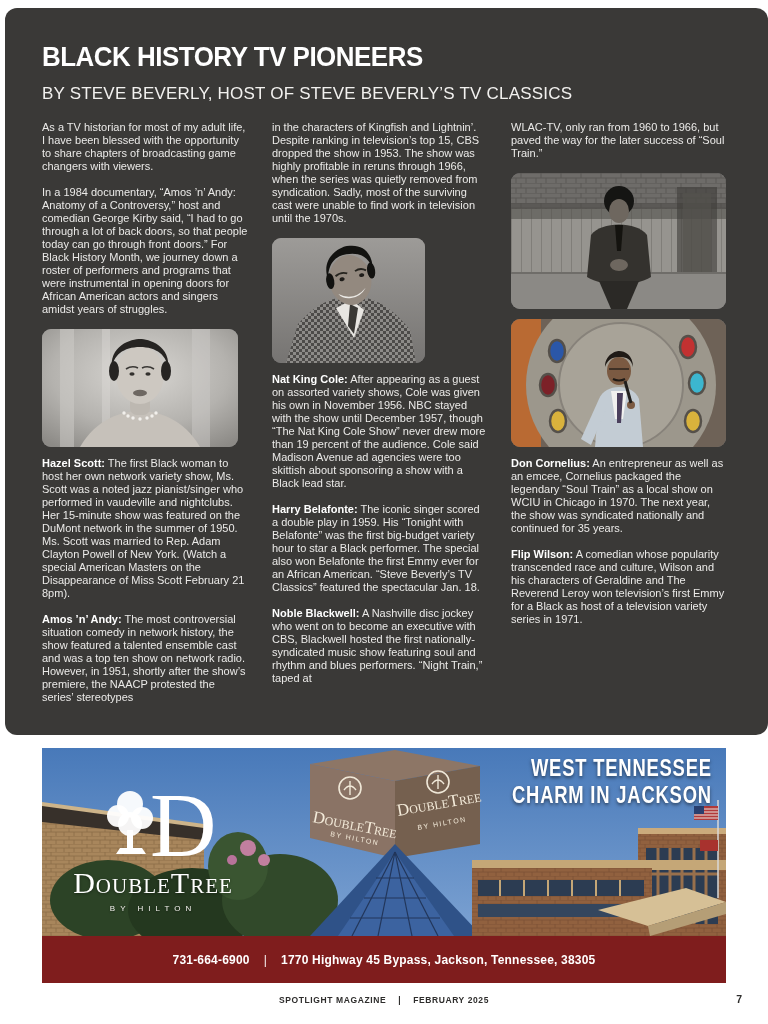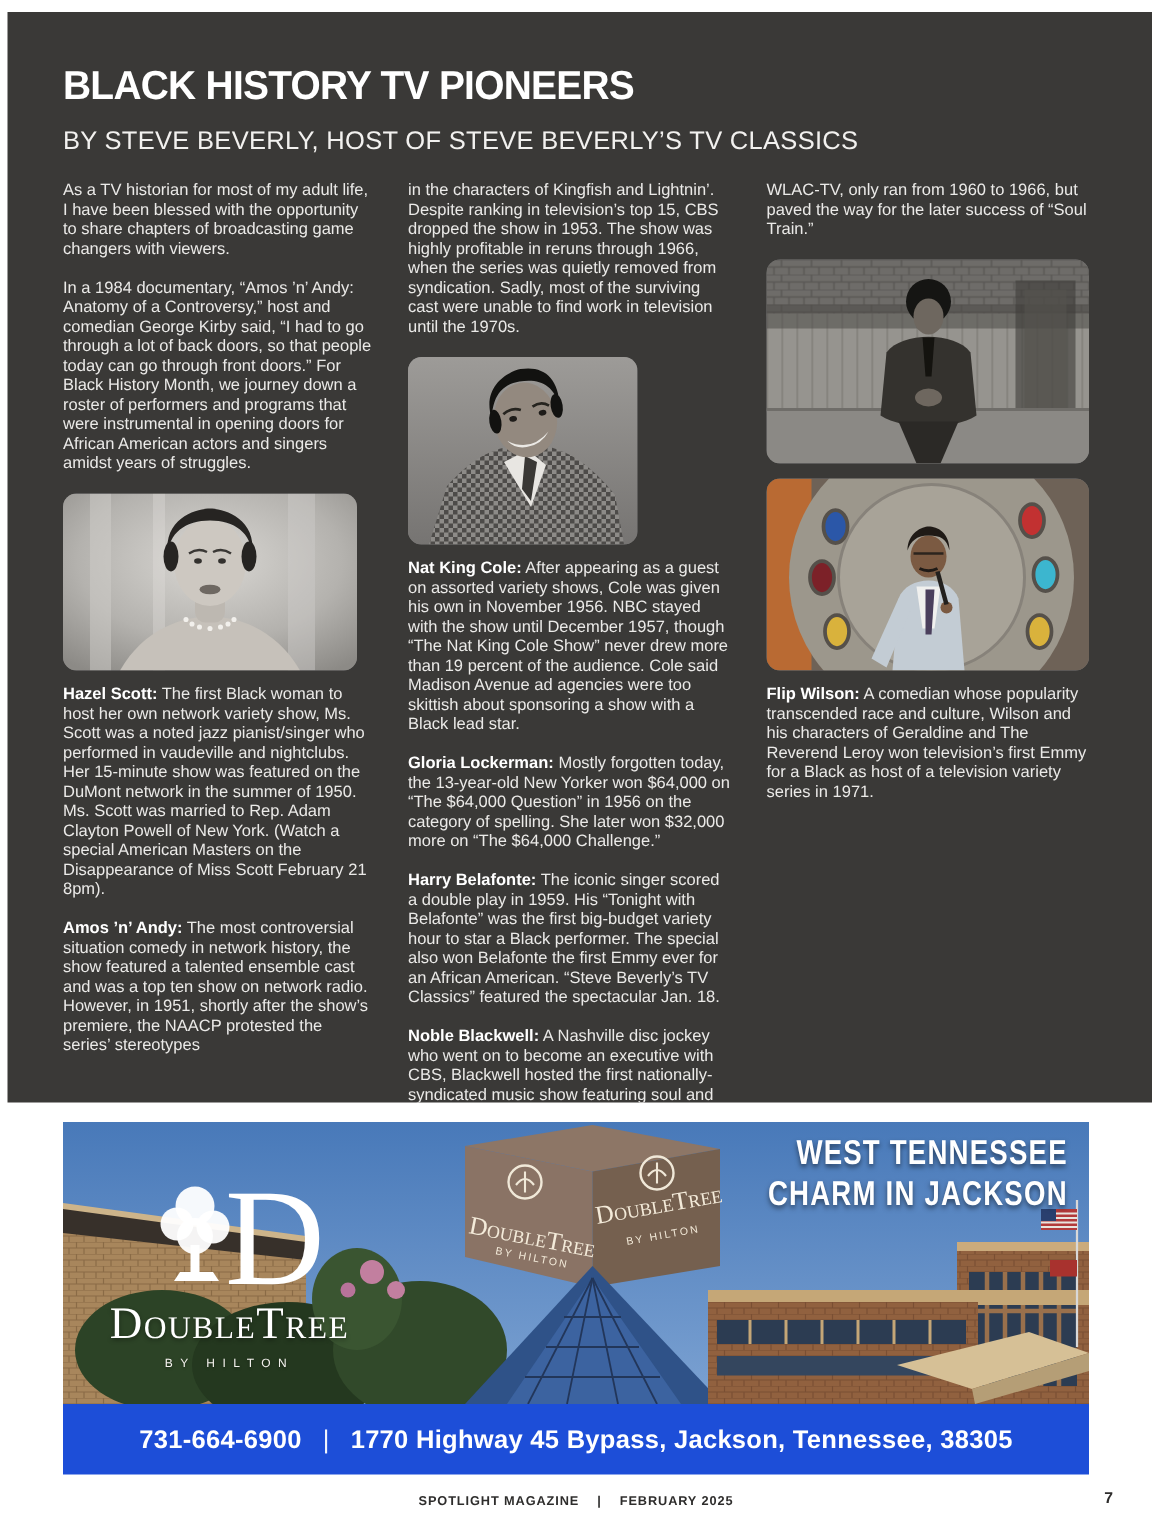--- a/index.html
+++ b/index.html
@@ -1,21 +1,21 @@
 <!DOCTYPE html>
 <html><head>
 <meta charset="utf-8">
 <style>
   html,body{margin:0;padding:0;}
   body{width:768px;height:1024px;background:#ffffff;font-family:"Liberation Sans",sans-serif;}
   .page{position:relative;width:768px;height:1024px;background:#ffffff;overflow:hidden;}
 
   
   .panel{position:absolute;left:5px;top:8px;width:763px;height:727px;background:#3a3937;
-         padding:34px 41px 0 37px;box-sizing:border-box;overflow:hidden;}
+         padding:34px 41px 0 37px;box-sizing:border-box;overflow:hidden;border-radius:12px;}
   .title{color:#ffffff;font-size:27px;font-weight:800;letter-spacing:-0.5px;margin:0 0 3px 0;
          transform:scaleX(.96);transform-origin:left;white-space:nowrap;}
   .subtitle{color:#f2f1ef;font-size:17px;font-weight:400;letter-spacing:.2px;margin:11px 0 17px 0;white-space:nowrap;}
 
   .cols{display:grid;grid-template-columns:206px 215px 215px;column-gap:24px;}
   .col{color:#ebeae8;font-size:11px;line-height:13px;}
   .para{margin:0 0 13px 0;}
   .para strong{color:#ffffff;font-weight:700;}
 
   .photo{border-radius:9px;overflow:hidden;margin:2px 0 10px 0;background:#777;}
@@ -30,22 +30,22 @@
   .ad-photo{position:relative;width:684px;height:188px;overflow:hidden;}
   .ad-photo > svg{position:absolute;left:0;top:0;}
   .ad-headline{position:absolute;top:7px;right:14px;text-align:right;color:#ffffff;font-weight:800;
                font-size:23px;line-height:1.16;letter-spacing:1px;transform:scaleX(.8);transform-origin:right top;
                text-shadow:0 2px 4px rgba(0,0,0,.5);white-space:nowrap;}
   .ad-logo{position:absolute;left:8px;top:26px;width:206px;text-align:center;color:#ffffff;}
   .logo-mark{height:94px;}
   .logo-word{font-family:"Liberation Serif",serif;font-variant:small-caps;font-size:30px;letter-spacing:1px;
              line-height:1;margin-top:0px;text-shadow:0 1px 3px rgba(0,0,0,.4);}
   .logo-sub{font-size:8px;letter-spacing:5px;margin-top:6px;color:#f4f2ee;text-shadow:0 1px 2px rgba(0,0,0,.4);}
-  .ad-bar{position:absolute;left:0;top:188px;width:684px;height:47px;background:#1d4ed8;color:#ffffff;
-          display:flex;align-items:center;justify-content:center;gap:14px;font-size:17px;font-weight:700;letter-spacing:.2px;}
+  .ad-bar{position:absolute;left:0;top:188px;width:684px;height:47px;background:#7f1d1d;color:#ffffff;
+          display:flex;align-items:center;justify-content:center;gap:14px;font-size:12px;font-weight:700;letter-spacing:.2px;}
   .ad-bar .sep{font-weight:400;opacity:.95;}
 
   .sign-text{font-family:"Liberation Serif",serif;font-variant:small-caps;fill:#f3ead9;}
   .sign-sub{fill:#f3ead9;letter-spacing:1.5px;}
 
   
   .footer{position:absolute;left:0;top:995px;width:768px;display:flex;justify-content:center;gap:12px;
           color:#2e2d2c;font-size:8.5px;font-weight:700;letter-spacing:.6px;}
   .page-num{position:absolute;right:26px;top:993px;color:#2e2d2c;font-size:10.5px;font-weight:700;}
 </style>
@@ -130,21 +130,20 @@
               <ellipse cx="100" cy="36" rx="4" ry="8" fill="#121210"></ellipse>
               <path d="M64,36 q6,-4 12,-1" stroke="#26241f" stroke-width="1.8" fill="none"></path>
               <path d="M84,34 q6,-3 11,1" stroke="#26241f" stroke-width="1.8" fill="none"></path>
               <ellipse cx="70" cy="40" rx="2.6" ry="1.9" fill="#1e1c19"></ellipse>
               <ellipse cx="90" cy="39" rx="2.6" ry="1.9" fill="#1e1c19"></ellipse>
               <path d="M64,54 Q78,64 92,52 Q86,60 76,60 Q68,60 64,54 Z" fill="#ebe9e5"></path>
             </g>
           </svg>
         </div>
         <p class="para"><strong>Nat King Cole:</strong> <span>After appearing as a guest on assorted variety shows, Cole was given his own in November 1956.  NBC stayed with the show until December 1957, though “The Nat King Cole Show” never drew more than 19 percent of the audience.  Cole said Madison Avenue ad agencies were too skittish about sponsoring a show with a Black lead star.</span></p>
-        <p class="para"><strong>Gloria Lockerman:</strong> <span>Mostly forgotten today, the 13-year-old New Yorker won $64,000 on “The $64,000 Question” in 1956 on the category of spelling.  She later won $32,000 more on “The $64,000 Challenge.”</span></p>
         <p class="para"><strong>Harry Belafonte:</strong> <span>The iconic singer scored a double play in 1959.  His “Tonight with Belafonte” was the first big-budget variety hour to star a Black performer.  The special also won Belafonte the first Emmy ever for an African American.  “Steve Beverly’s TV Classics” featured the spectacular Jan. 18.</span></p>
         <p class="para"><strong>Noble Blackwell:</strong> <span>A Nashville disc jockey who went on to become an executive with CBS, Blackwell hosted the first nationally-syndicated music show featuring soul and rhythm and blues performers.  “Night Train,” taped at</span></p>
       </div>
 
       <div class="col">
         <p class="para"><span>WLAC-TV, only ran from 1960 to 1966, but paved the way for the later success of “Soul Train.”</span></p>
 
         <div class="photo ph-cosby">
           <svg width="215" height="136" viewBox="0 0 215 136">
             <defs>
@@ -196,20 +195,21 @@
               <path d="M106,74 L112,74 L110,104 L106,104 Z" fill="#4a3f5c"></path>
               <ellipse cx="108" cy="52" rx="12" ry="14" fill="#7b5a42"></ellipse>
               <path d="M94,48 C94,36 104,32 108,32 C114,32 122,36 122,48 C120,40 116,38 108,38 C100,38 96,42 94,48 Z" fill="#1f1a16"></path>
               <path d="M98,50 H118" stroke="#2b241e" stroke-width="1.6"></path>
               <path d="M102,60 q6,3 12,0" stroke="#1f1a16" stroke-width="2" fill="none"></path>
               <circle cx="120" cy="86" r="4" fill="#7b5a42"></circle>
               <path d="M120,84 L114,62" stroke="#22201e" stroke-width="3"></path>
             </g>
           </svg>
         </div>
+        <p class="para"><strong>Don Cornelius:</strong> <span>An entrepreneur as well as an emcee, Cornelius packaged the legendary “Soul Train” as a local show on WCIU in Chicago in 1970.  The next year, the show was syndicated nationally and continued for 35 years.</span></p>
         <p class="para"><strong>Flip Wilson:</strong> <span>A comedian whose popularity transcended race and culture, Wilson and his characters of Geraldine and The Reverend Leroy won television’s first Emmy for a Black as host of a television variety series in 1971.</span></p>
       </div>
     </div>
   </div>
 
   <div class="ad">
     <div class="ad-photo">
       <svg width="684" height="188" viewBox="0 0 684 188">
         <defs>
           <linearGradient id="sky" x1="0" y1="0" x2="0" y2="1">

